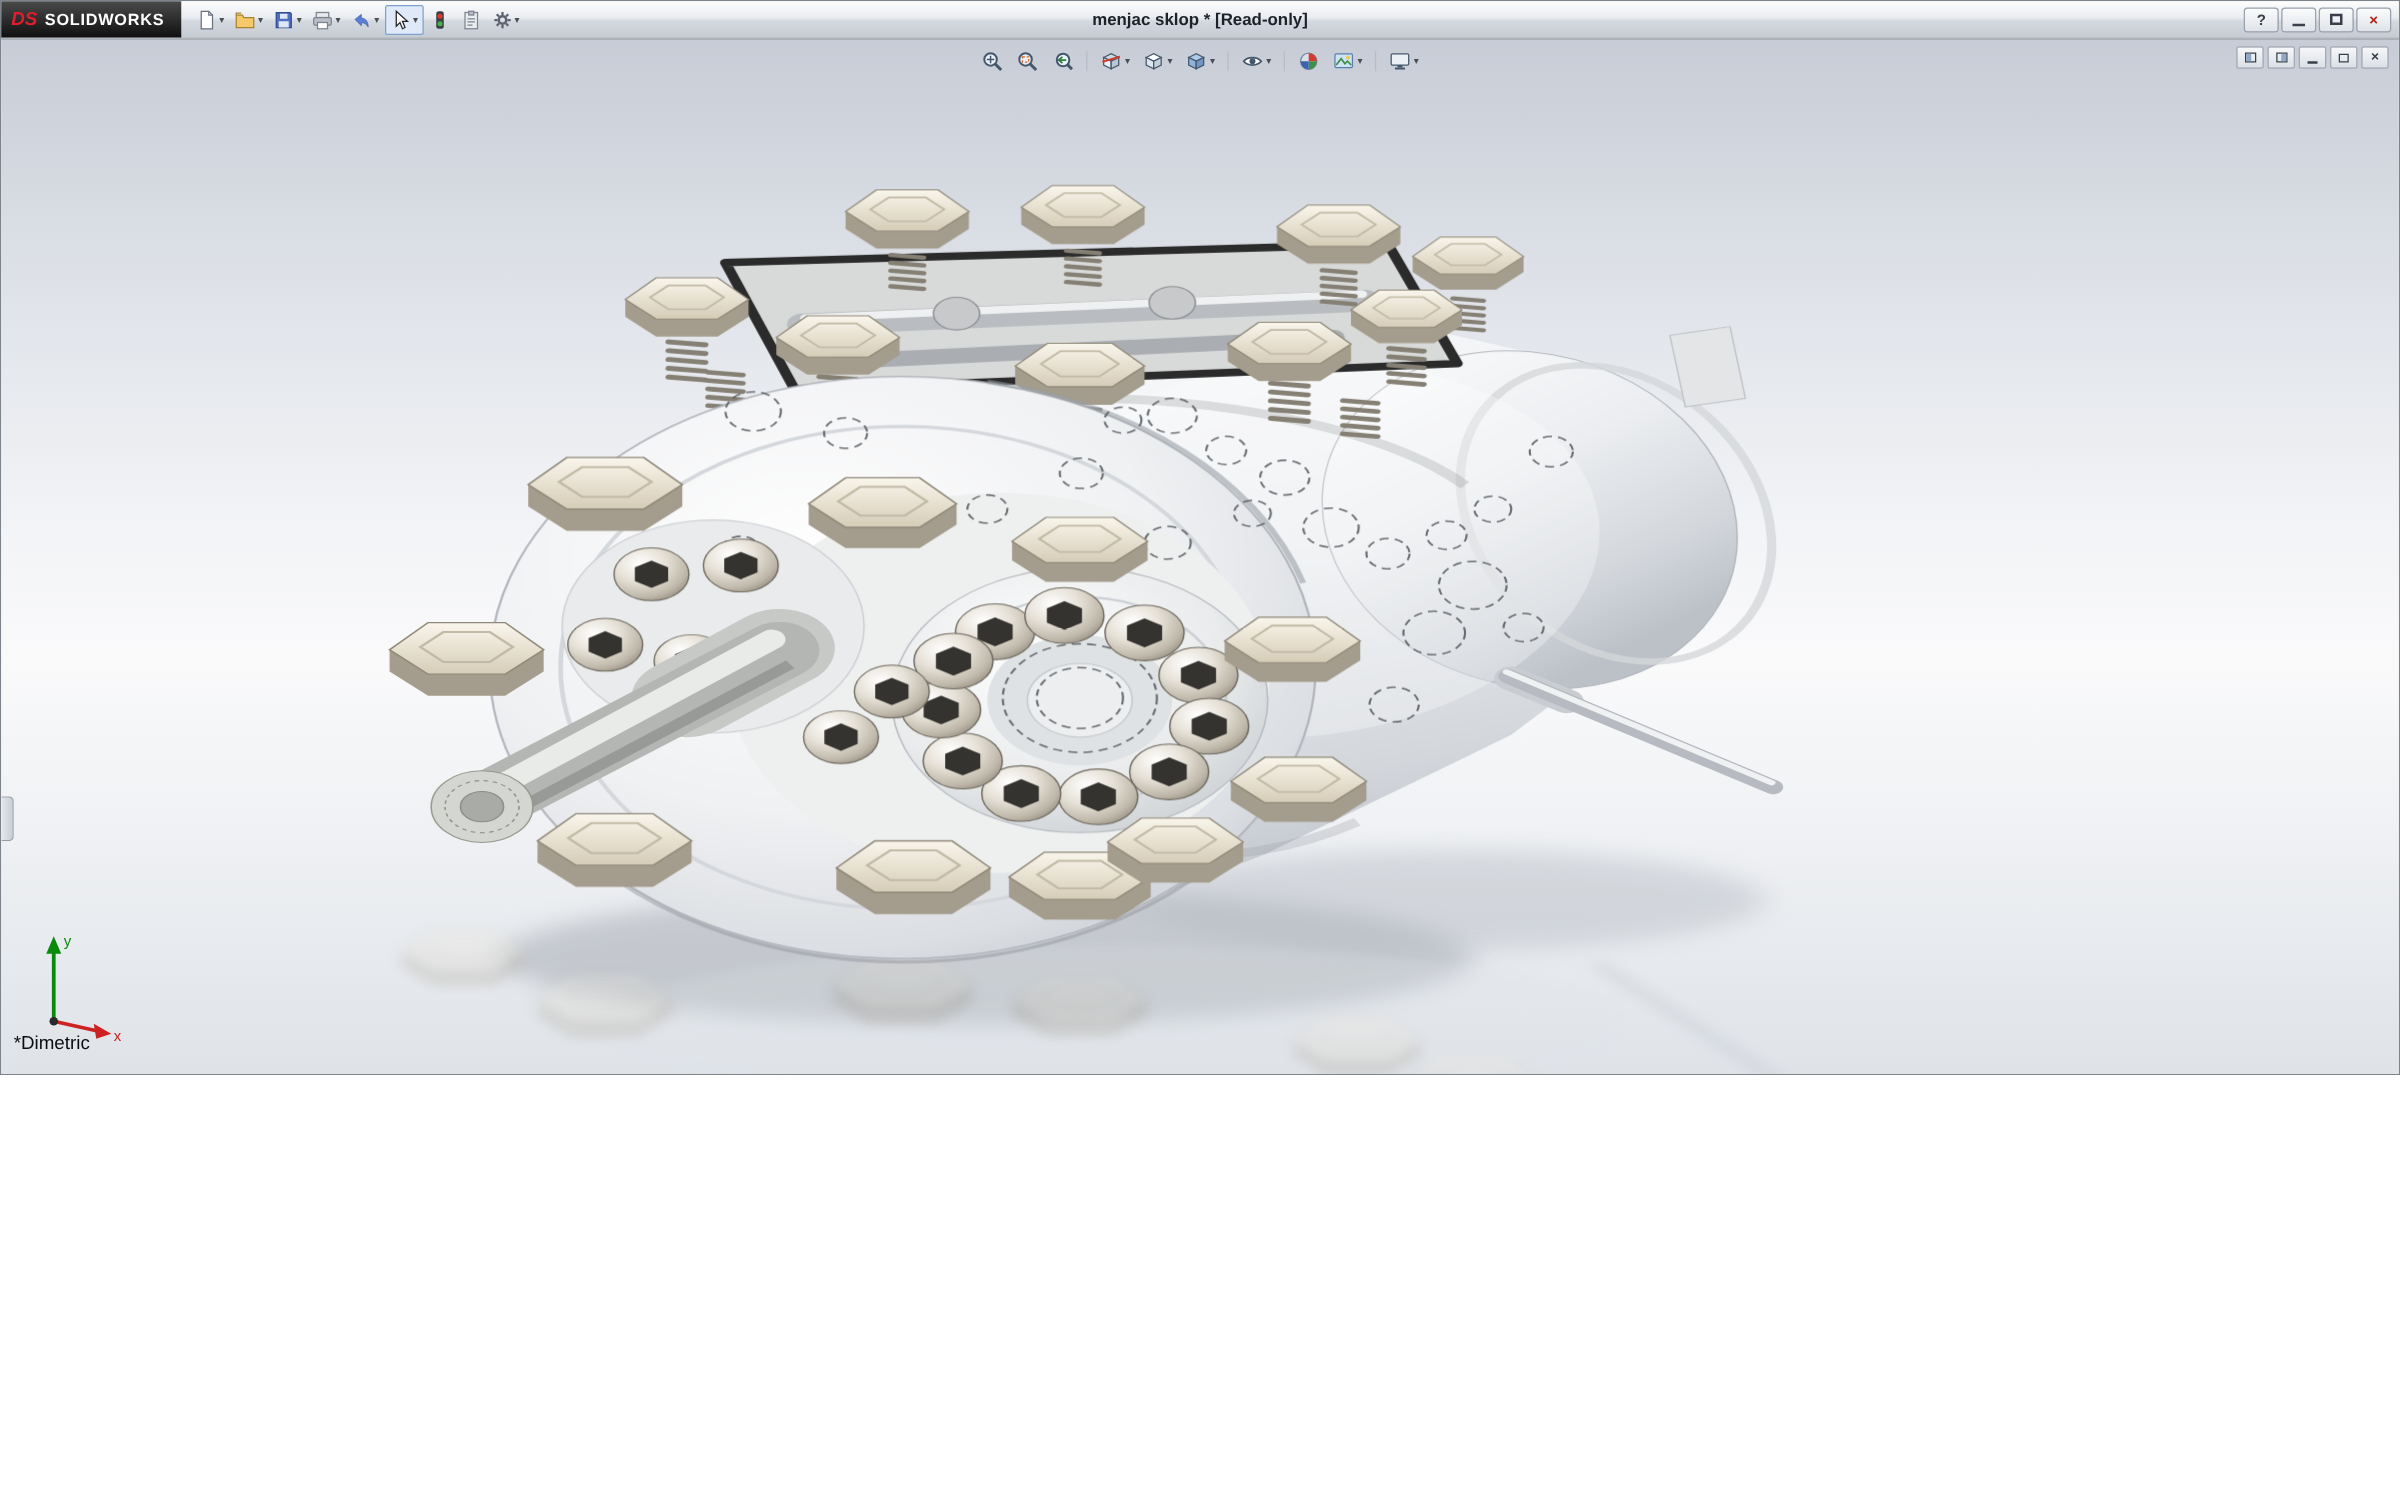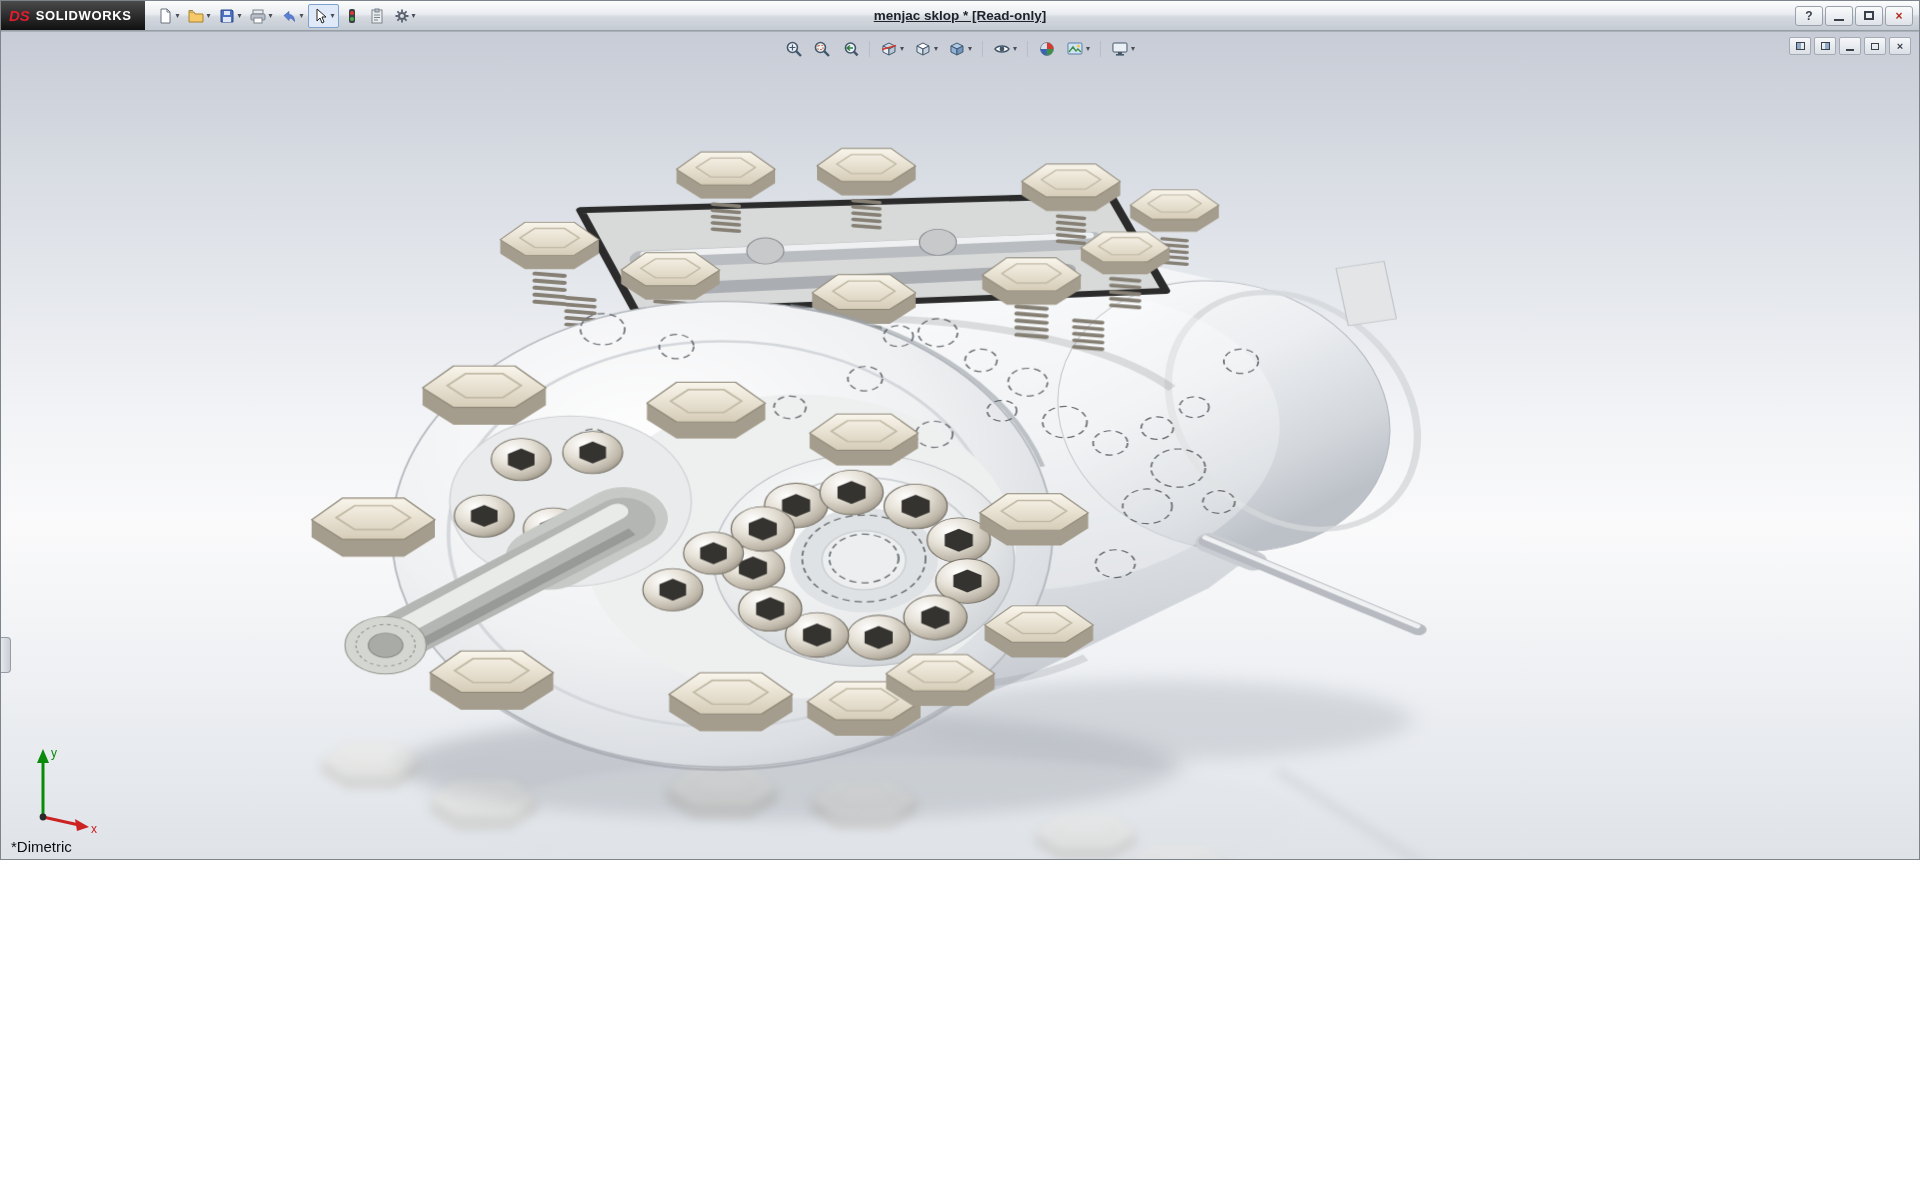--- a/index.html
+++ b/index.html
@@ -10,21 +10,21 @@
   .titlebar{height:30px;flex:0 0 30px;background:linear-gradient(#fdfdfd,#e9ecf0 45%,#d4d9e0 55%,#c5cbd3);
     border-bottom:1px solid #979ea8;display:flex;align-items:center;position:relative;}
   .logo{height:100%;background:linear-gradient(#4a4a4a,#101010);color:#fff;display:flex;align-items:center;
     gap:6px;padding:0 14px 0 8px;}
   .logo .ds{color:#e11d2e;font-weight:bold;font-style:italic;font-size:15px;}
   .logo .brand{font-weight:bold;font-size:13px;letter-spacing:.6px;text-align:right;}
   .tb{display:flex;align-items:center;margin-left:8px;gap:1px;}
   .tb-btn{height:24px;display:flex;align-items:center;gap:2px;padding:0 3px;border:1px solid transparent;border-radius:2px;background:transparent;cursor:default;}
   .tb-btn.active{background:#dfe9f8;border-color:#7da2ce;}
   .caret{font-size:8px;color:#4a4f57;line-height:1;}
-  .win-title{position:absolute;left:50%;transform:translateX(-50%);font-size:13.5px;color:#1d222a;font-weight:600;white-space:nowrap;text-decoration:underline;}
+  .win-title{position:absolute;left:50%;transform:translateX(-50%);font-size:13.5px;color:#1d222a;font-weight:600;white-space:nowrap;}
   .win-controls{margin-left:auto;display:flex;align-items:center;gap:2px;padding-right:6px;}
   .wc-btn{width:28px;height:20px;border:1px solid #9aa1ab;border-radius:3px;background:linear-gradient(#fafbfc,#dfe3e9);
     display:flex;align-items:center;justify-content:center;font-size:12px;color:#3a404a;font-weight:bold;}
   .wc-btn .minbar{width:10px;height:2px;background:#3a404a;margin-top:8px;}
   .wc-btn .maxbox{width:10px;height:9px;border:2px solid #3a404a;}
   .wc-btn.close{color:#b4281c;}
 
   
   .viewport{position:relative;flex:1 1 auto;height:1170px;
     background:linear-gradient(180deg,#c7ccd6 0%,#dde1e7 22%,#f2f3f6 46%,#fafafb 60%,#eef0f3 78%,#dfe3e8 100%);
@@ -38,21 +38,21 @@
 
   
   .doc-controls{position:absolute;top:5px;right:8px;display:flex;gap:3px;}
   .dc-btn{width:22px;height:18px;border:1px solid #a4aab3;border-radius:2px;background:linear-gradient(#f6f7f9,#dbe0e6);
     display:flex;align-items:center;justify-content:center;font-size:11px;color:#3a404a;font-weight:bold;}
   .dc-btn .minbar{width:8px;height:2px;background:#3a404a;margin-top:7px;}
   .dc-btn .maxbox{width:8px;height:7px;border:1.5px solid #3a404a;}
   .dc-btn .panebox{width:9px;height:8px;border:1px solid #3a404a;display:flex;}
   .dc-btn .panebox i{display:block;width:4px;height:100%;background:#8fa8c8;}
 
-  .view-label{position:absolute;left:10px;bottom:4px;font-size:15px;color:#0b0d10;}
+  .view-label{position:absolute;left:10px;bottom:16px;font-size:15px;color:#0b0d10;}
   .triad{position:absolute;left:24px;bottom:26px;}
   .left-tab{position:absolute;left:0;top:605px;width:10px;height:36px;background:linear-gradient(90deg,#e5e8ec,#c9ced5);
     border:1px solid #959ca6;border-left:none;border-radius:0 4px 4px 0;}
   .dc{fill:none;stroke:#54585d;stroke-width:1.4;stroke-dasharray:6 4;opacity:.85;}
 </style>
 </head>
 <body>
 
 <div class="app">
 

